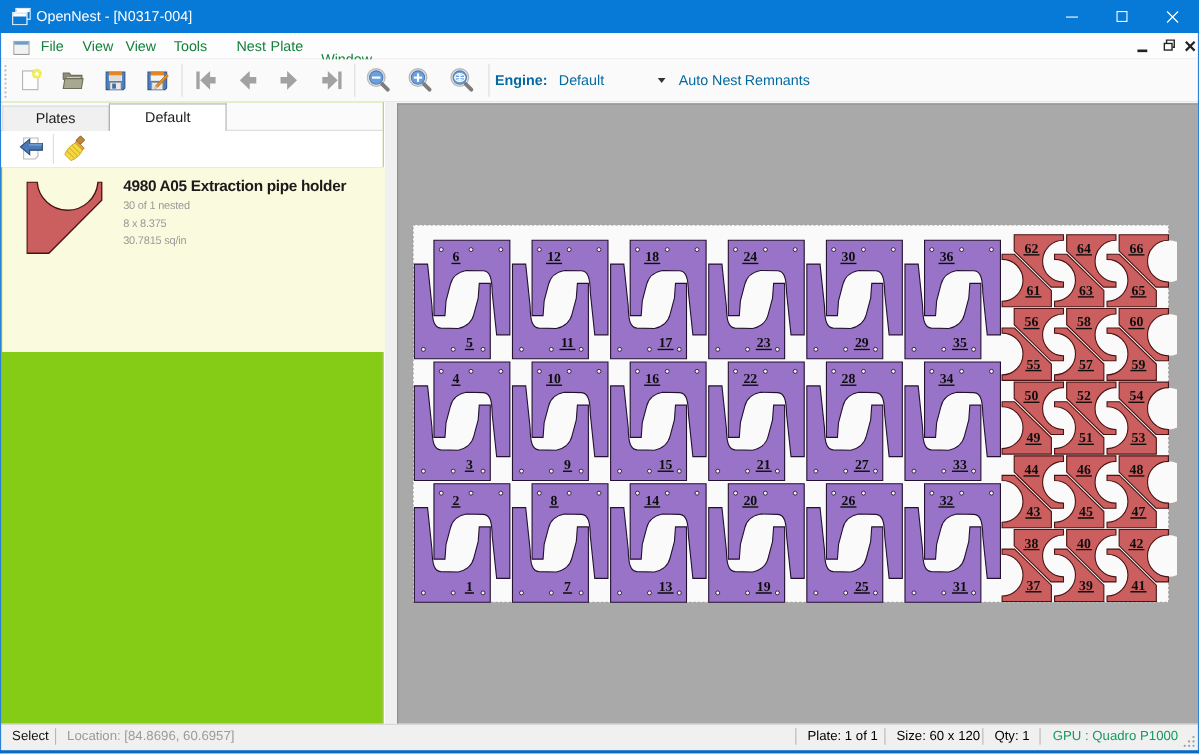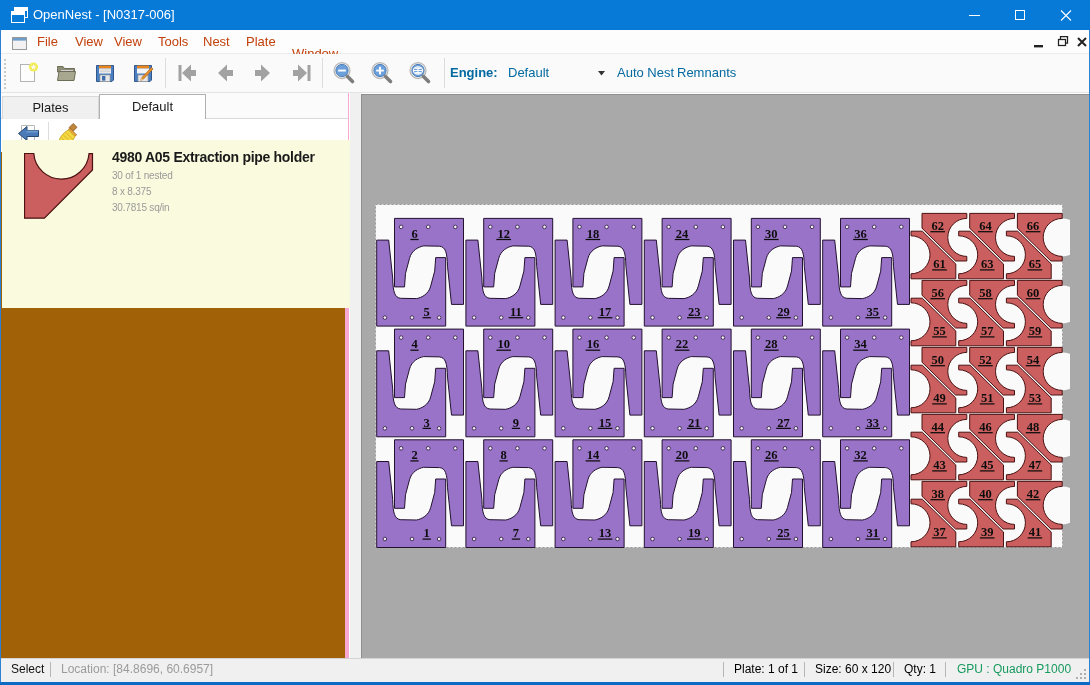--- a/index.html
+++ b/index.html
@@ -1,30 +1,30 @@
 <!DOCTYPE html>
 <html><head><meta charset="utf-8"><title>OpenNest - [N0317-004]</title>
 <style>
 *{margin:0;padding:0;box-sizing:border-box}
 body{width:1090px;height:685px;overflow:hidden;font-family:"Liberation Sans",sans-serif;background:#fff;position:relative}
 .abs{position:absolute}
 #titlebar{left:0;top:0;width:1090px;height:30px;background:#0779d7;color:#fff}
 #titletext{left:33px;top:0;height:30px;line-height:30px;font-size:13px;color:#fff}
 #menubar{left:0;top:30px;width:1090px;height:24px;background:#fdfdfd;border-bottom:1px solid #ececec}
-.menuitem{position:absolute;top:0;height:24px;line-height:24px;font-size:13px;color:#c2410c}
+.menuitem{position:absolute;top:0;height:24px;line-height:24px;font-size:13px;color:#15803d}
 #toolbar{left:0;top:54px;width:1090px;height:39px;background:#fafafa;border-bottom:1px solid #e3e3e3}
 .tbi{position:absolute;top:7px;width:24px;height:24px}
 .tbsep{position:absolute;top:4px;width:1px;height:30px;background:#dcdcdc}
 .tbtext{position:absolute;top:0;height:38px;line-height:38px;font-size:13px;color:#0369a1}
-#leftpanel{left:0;top:93px;width:349px;height:565px;background:#a16207;border-right:4px solid #f9a8d4}
+#leftpanel{left:0;top:93px;width:349px;height:565px;background:#84cc16;border-right:1px solid #f9a8d4}
 #tabstrip{left:0;top:0;width:348px;height:26px;background:#fbfbfb;border-bottom:1px solid #d9d9d9}
 #tab-plates{position:absolute;left:2px;top:3px;width:97px;height:23px;background:#f0f0f0;border:1px solid #d9d9d9;border-bottom:none;font-size:13px;text-align:center;line-height:22px;color:#1a1a1a}
 #tab-drawings{position:absolute;left:99px;top:1px;width:107px;height:26px;background:#fff;border:1px solid #b0b0b0;border-bottom:none;font-size:13px;text-align:center;line-height:24px;color:#1a1a1a}
 #paneltools{left:0;top:26px;width:348px;height:33px;background:#fff}
-#list{left:2px;top:47px;width:397px;height:168px;background:#fafade}
+#list{left:2px;top:59px;width:397px;height:168px;background:#fafade}
 .item{position:absolute;left:0;width:344px;height:84px}
 .ititle{position:absolute;left:110px;font-size:14px;letter-spacing:-0.3px;font-weight:bold;color:#1a1a1a}
 .iline{position:absolute;left:110px;font-size:10px;letter-spacing:-0.2px;color:#9a9a9a}
 #splitter{left:350px;top:93px;width:11px;height:565px;background:#f0f0f0}
 #canvas{left:361px;top:94px;width:728px;height:564px;background:#a9a9a9;border-top:1px solid #8e8e8e;border-left:1px solid #8e8e8e}
 #statusbar{left:0;top:658px;width:1090px;height:24px;background:#f0f0f0;border-top:1px solid #d4d4d4;font-size:12px;color:#1f1f1f}
 .stsep{position:absolute;top:4px;width:1px;height:15px;background:#b6b6b6}
 .sttext{position:absolute;top:0;height:23px;line-height:23px;font-size:12px}
 #winborder-l{left:0;top:30px;width:1px;height:655px;background:#2c81d6}
 #winborder-r{left:1089px;top:30px;width:1px;height:655px;background:#2c81d6}
@@ -34,36 +34,36 @@
 #plate .rp{fill:#cb5e5e;stroke:#4a1212;stroke-width:1}
 #plate .ph{fill:#f3eef8;stroke:#2a1836;stroke-width:0.8}
 </style></head><body>
 <div class="abs" id="titlebar"></div>
 <svg class="abs" style="left:11px;top:7px" width="17" height="16" viewBox="0 0 17 16">
     <rect x="3.5" y="0.5" width="13" height="10" fill="none" stroke="#fff"></rect>
     <rect x="4" y="1" width="12" height="3" fill="#fff"></rect>
     <rect x="0.5" y="4.5" width="13" height="11" fill="#0779d7" stroke="#fff"></rect>
     <rect x="1" y="5" width="12" height="3" fill="#fff"></rect>
   </svg>
-<div class="abs" id="titletext">OpenNest - [N0317-006]</div>
+<div class="abs" id="titletext">OpenNest - [N0317-004]</div>
 <svg class="abs" style="left:951px;top:0" width="139" height="30" viewBox="0 0 139 30">
     <path d="M18,15.5 H29" stroke="#fff" stroke-width="1"></path>
     <rect x="64.5" y="10.5" width="9" height="9" fill="none" stroke="#fff"></rect>
     <path d="M110,10.5 L120,20.5 M120,10.5 L110,20.5" stroke="#fff" stroke-width="1.1"></path>
   </svg>
 <div class="abs" id="menubar"></div>
 <svg class="abs" style="left:12px;top:37px" width="15" height="13" viewBox="0 0 15 13">
     <rect x="0.5" y="0.5" width="14" height="12" fill="#f2f2f2" stroke="#9a9a9a"></rect>
     <rect x="1" y="1" width="13" height="2.6" fill="#6d9ecb"></rect>
   </svg>
 <div class="menuitem" style="left:37px;top:30px">File</div>
 <div class="menuitem" style="left:75px;top:30px">View</div>
 <div class="menuitem" style="left:114px;top:30px">View</div>
 <div class="menuitem" style="left:158px;top:30px">Tools</div>
-<div class="menuitem" style="left:203px;top:30px">Nest</div>
+<div class="menuitem" style="left:215px;top:30px">Nest</div>
 <div class="menuitem" style="left:246px;top:30px">Plate</div>
 <div class="menuitem" style="left:292px;top:42px">Window</div>
 <svg class="abs" style="left:1032px;top:34px" width="60" height="16" viewBox="0 0 60 16">
     <rect x="2" y="11" width="9" height="2.4" fill="#222"></rect>
     <g stroke="#222" fill="none" stroke-width="1.25">
       <rect x="26.5" y="5.5" width="7" height="6"></rect>
       <path d="M28.5,5 V2.5 H35.5 V9 H34"></path>
     </g>
     <path d="M46,4 L54,12 M54,4 L46,12" stroke="#222" stroke-width="2"></path>
   </svg>

